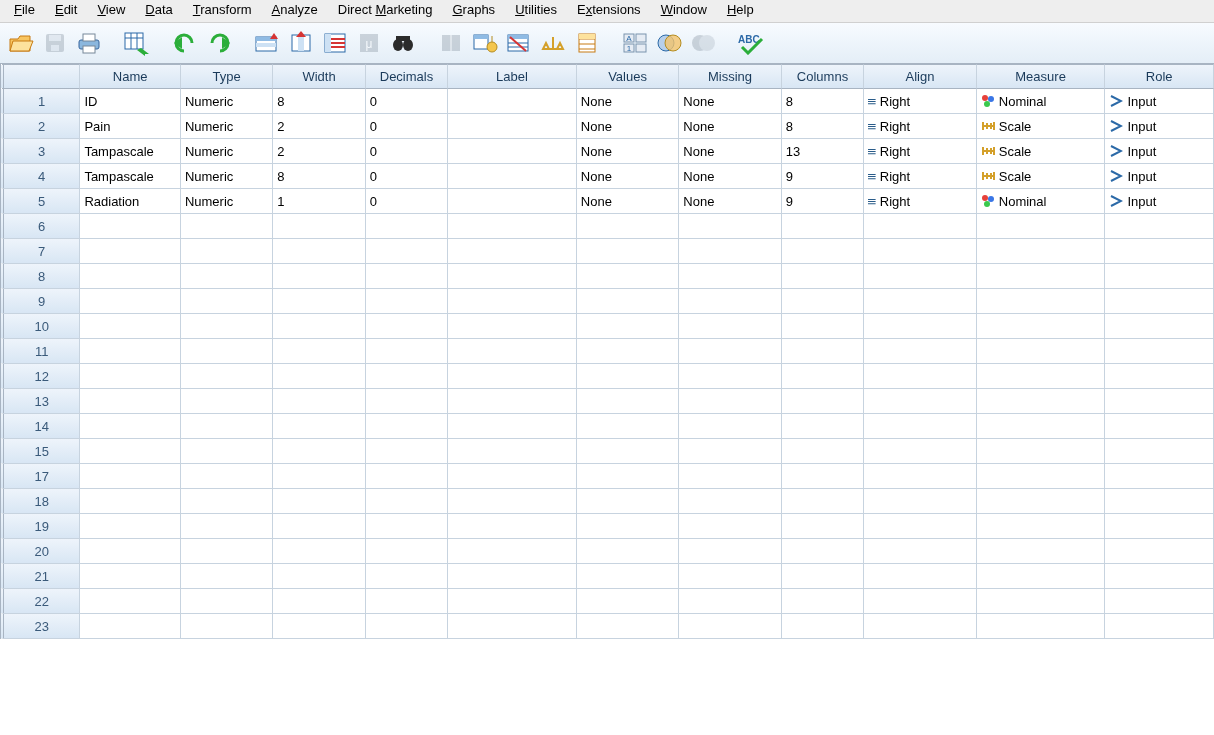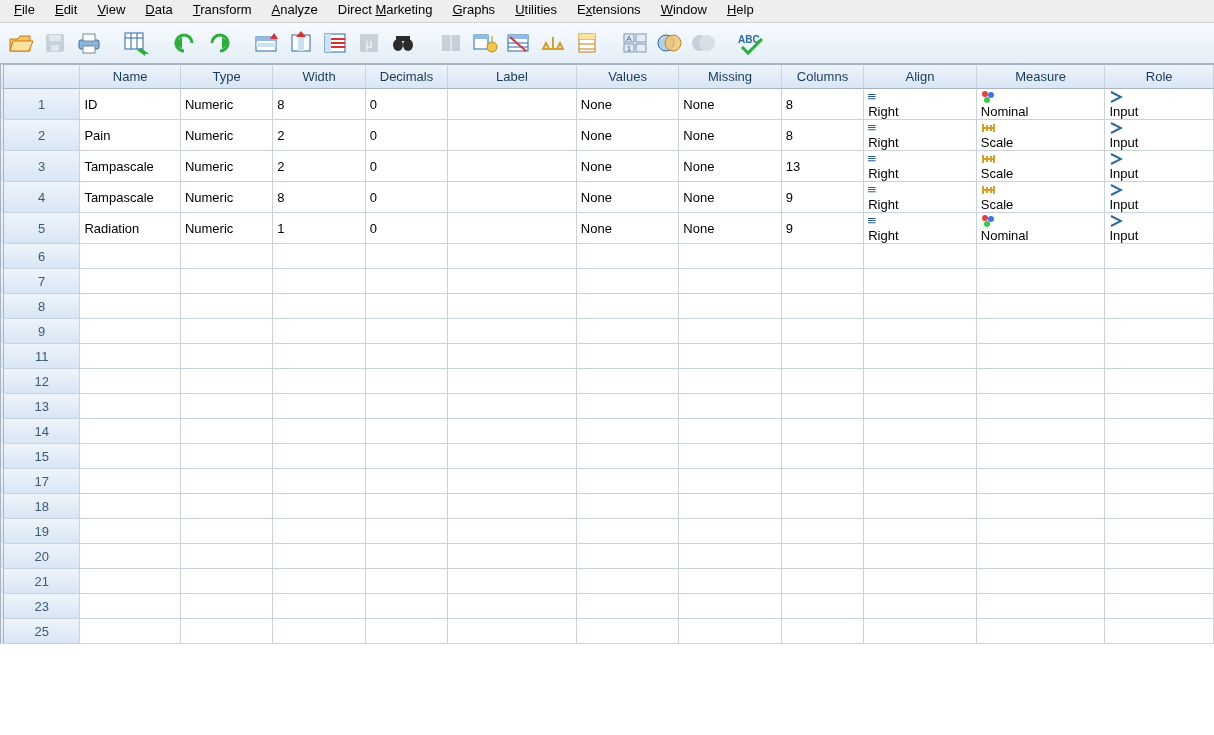--- a/index.html
+++ b/index.html
@@ -81,21 +81,21 @@
   .c-values{width:102px;}
   .c-miss  {width:102px;}
   .c-cols  {width:82px;}
   .c-align {width:112px;}
   .c-meas  {width:128px;}
   .c-role  {width:108px;}
 
   
   .ico{display:inline-block;vertical-align:middle;margin-right:4px;}
   .ico-align::before{content:"≡";display:inline-block;transform:scaleX(1.2);font-size:13px;color:#2a5c8a;}
-  .cell-inner{display:flex;flex-direction:column;}
+  .cell-inner{display:flex;}
 </style>
 </head>
 <body>
 
 <div class="menubar">
     <div class="menu-item"><span class="ul">F</span>ile</div>
     <div class="menu-item"><span class="ul">E</span>dit</div>
     <div class="menu-item"><span class="ul">V</span>iew</div>
     <div class="menu-item"><span class="ul">D</span>ata</div>
     <div class="menu-item"><span class="ul">T</span>ransform</div>
@@ -528,20 +528,34 @@
           <td></td>
           <td></td>
           <td></td>
           <td></td>
           <td></td>
           <td></td>
           <td></td>
           <td></td>
         </tr>
         <tr>
+          <td class="rownum">10</td>
+          <td></td>
+          <td></td>
+          <td></td>
+          <td></td>
+          <td></td>
+          <td></td>
+          <td></td>
+          <td></td>
+          <td></td>
+          <td></td>
+          <td></td>
+        </tr>
+        <tr>
           <td class="rownum">11</td>
           <td></td>
           <td></td>
           <td></td>
           <td></td>
           <td></td>
           <td></td>
           <td></td>
           <td></td>
           <td></td>
@@ -668,35 +682,35 @@
           <td></td>
           <td></td>
           <td></td>
           <td></td>
           <td></td>
           <td></td>
           <td></td>
           <td></td>
         </tr>
         <tr>
+          <td class="rownum">22</td>
+          <td></td>
+          <td></td>
+          <td></td>
+          <td></td>
+          <td></td>
+          <td></td>
+          <td></td>
+          <td></td>
+          <td></td>
+          <td></td>
+          <td></td>
+        </tr>
+        <tr>
           <td class="rownum">23</td>
-          <td></td>
-          <td></td>
-          <td></td>
-          <td></td>
-          <td></td>
-          <td></td>
-          <td></td>
-          <td></td>
-          <td></td>
-          <td></td>
-          <td></td>
-        </tr>
-        <tr>
-          <td class="rownum">25</td>
           <td></td>
           <td></td>
           <td></td>
           <td></td>
           <td></td>
           <td></td>
           <td></td>
           <td></td>
           <td></td>
           <td></td>

